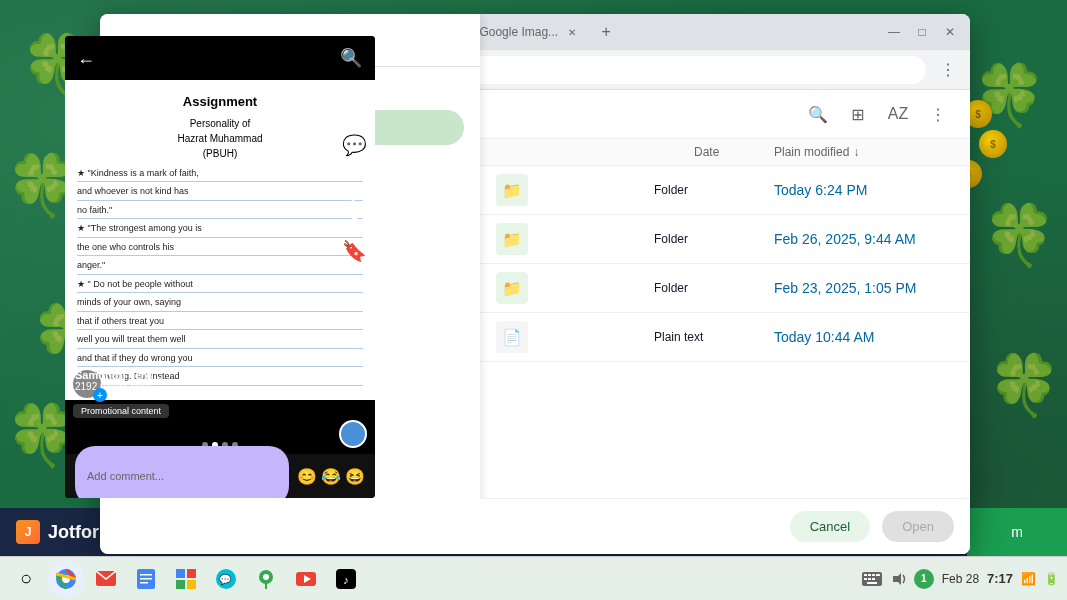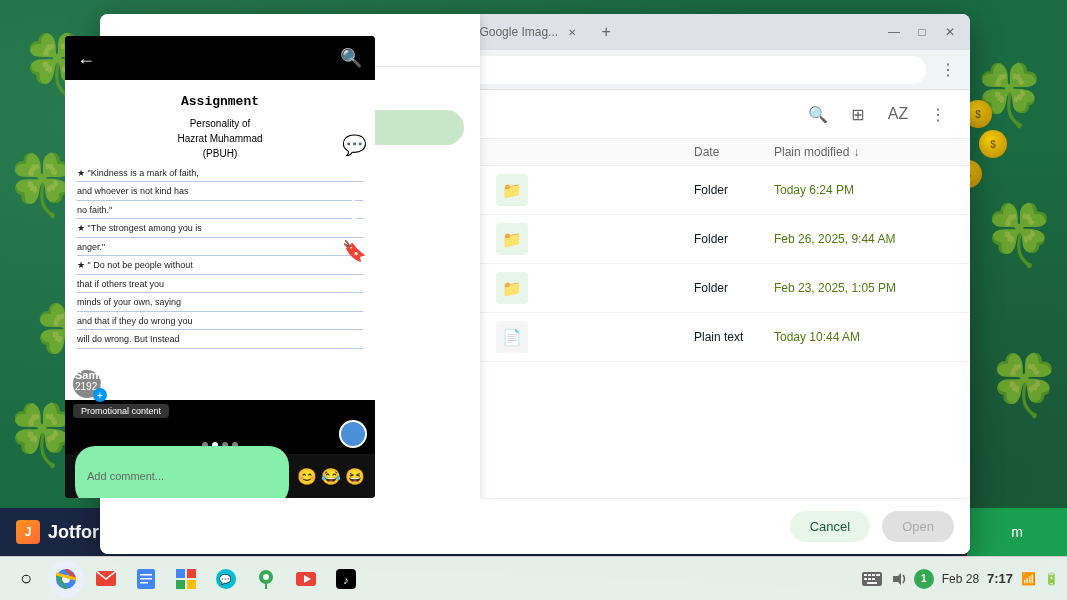--- a/index.html
+++ b/index.html
@@ -380,21 +380,21 @@
       border-radius: 4px;
       display: flex;
       align-items: center;
       justify-content: center;
       margin-right: 12px;
       font-size: 16px;
     }
 
     .file-row-name { flex: 1; color: #333; }
     .file-row-type { width: 80px; color: #0f172a; font-size: 12px; }
-    .file-row-date { width: 180px; color: #4d7c0f; font-size: 12px; }
+    .file-row-date { width: 180px; color: #0369a1; font-size: 14px; margin-left: 40px; }
 
     
     .file-picker-bottom {
       position: absolute;
       bottom: 0;
       right: 0;
       left: 380px;
       padding: 12px 16px;
       display: flex;
       justify-content: flex-end;
@@ -470,21 +470,21 @@
       font-size: 9px;
       line-height: 1.5;
       overflow: hidden;
       position: relative;
     }
 
     .paper-title {
       text-align: center;
       font-size: 13px;
       font-weight: bold;
-      font-family: Liberation Mono, monospace;
+      font-family: Liberation Sans, sans-serif;
       margin-bottom: 4px;
     }
 
     .paper-topic {
       font-size: 10px;
       margin-bottom: 2px;
     }
 
     .paper-subtitle {
       text-align: center;
@@ -566,21 +566,21 @@
       background: #111;
       display: flex;
       align-items: center;
       padding: 0 10px;
       gap: 8px;
       z-index: 35;
     }
 
     .comment-input {
       flex: 1;
-      background: #86efac;
+      background: #c4b5fd;
       border-radius: 20px;
       padding: 24px 12px;
       color: #666;
       font-size: 11px;
     }
 
     .emoji-btns {
       display: flex;
       gap: 4px;
     }
@@ -953,24 +953,26 @@
     <div class="social-search-btn">🔍</div>
   </div>
 
   <div class="assignment-paper">
     <div class="paper-title">Assignment</div>
     <div class="paper-subtitle">Personality of<br>Hazrat Muhammad<br>(PBUH)</div>
     <div class="paper-line">★ "Kindness is a mark of faith,</div>
     <div class="paper-line">and whoever is not kind has</div>
     <div class="paper-line">no faith."</div>
     <div class="paper-line">★ "The strongest among you is</div>
+    <div class="paper-line">the one who controls his</div>
     <div class="paper-line">anger."</div>
     <div class="paper-line">★ " Do not be people without</div>
+    <div class="paper-line">minds of your own, saying</div>
     <div class="paper-line">that if others treat you</div>
-    <div class="paper-line">minds of your own, saying</div>
+    <div class="paper-line">well you will treat them well</div>
     <div class="paper-line">and that if they do wrong you</div>
     <div class="paper-line">will do wrong. But Instead</div>
   </div>
 
   <div class="social-actions">
     <div class="action-btn">
       <span>♡</span>
       <span class="action-count">34</span>
     </div>
     <div class="action-btn">

